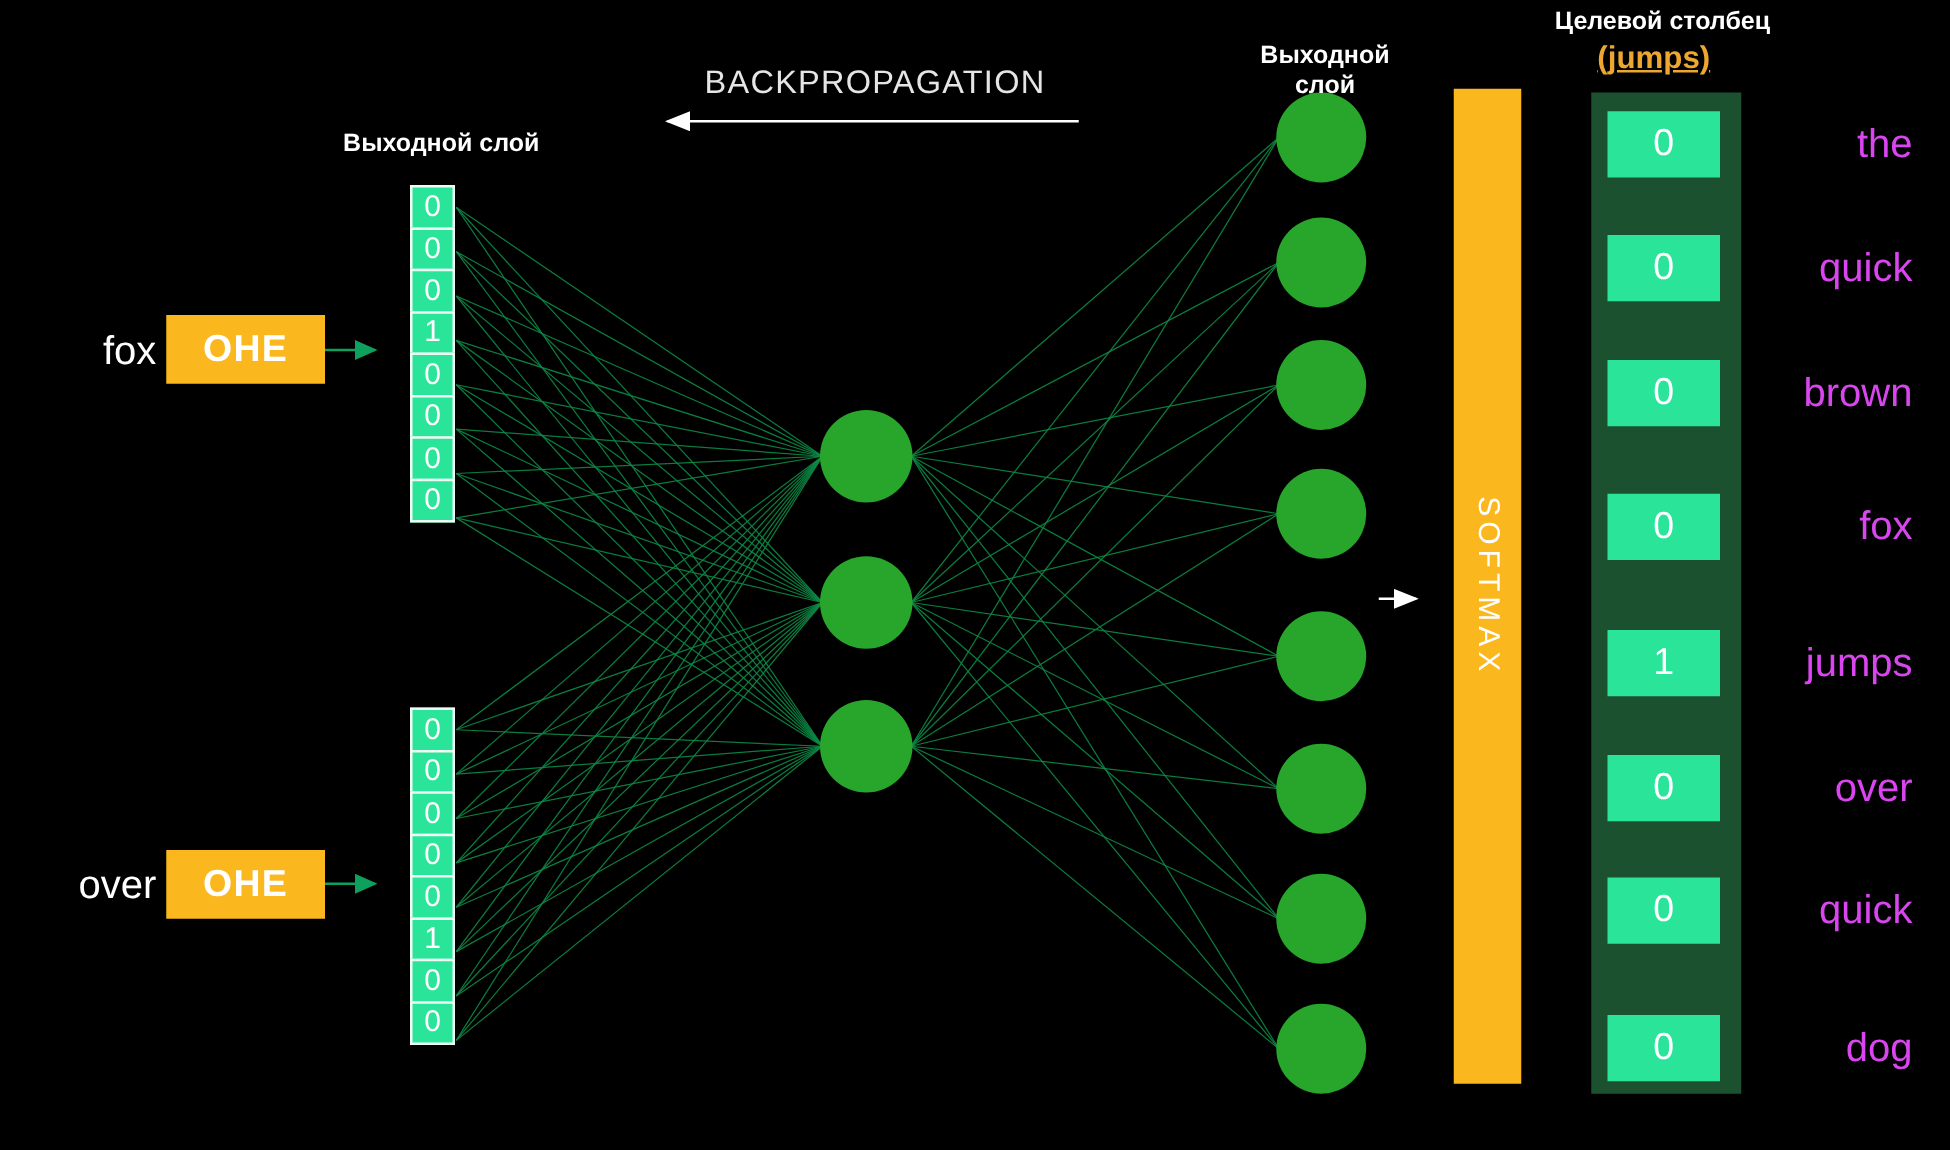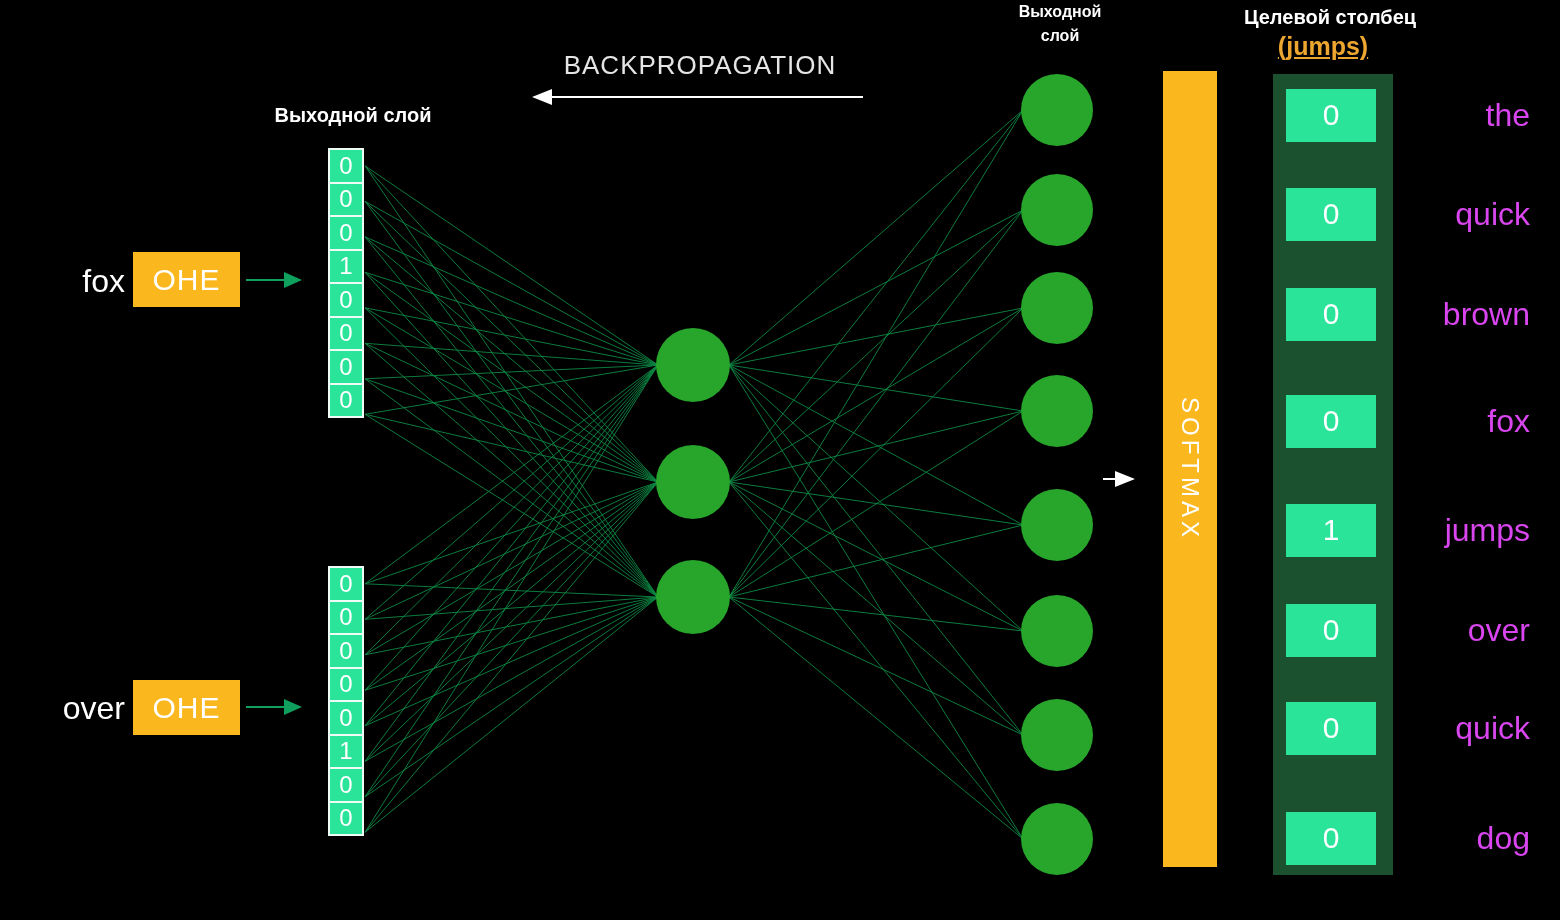--- a/index.html
+++ b/index.html
@@ -4,29 +4,29 @@
 <style>
   html,body{margin:0;padding:0;background:#000;}
   .stage{position:relative;width:1560px;height:920px;background:var(--bg,#000);
          font-family:"Liberation Sans",sans-serif;color:#fff;overflow:hidden;}
   .stage svg{position:absolute;left:0;top:0;}
   .lbl{position:absolute;font-weight:bold;text-align:center;color:#fff;}
   .backprop{position:absolute;left:450px;top:50px;width:500px;text-align:center;
             font-size:26px;font-weight:500;letter-spacing:1px;color:#e5e5e5;}
   .input-layer-label{left:253px;top:104px;width:200px;font-size:20px;}
   .hidden-note{left:540px;top:236px;width:300px;font-size:20px;line-height:23px;}
-  .output-layer-label{left:960px;top:0;width:200px;font-size:16px;line-height:24px;}
+  .output-layer-label{left:960px;top:32px;width:200px;font-size:20px;line-height:24px;}
   .target-header{left:1230px;top:6px;width:200px;font-size:20px;}
   .target-subheader{left:1230px;top:32px;width:186px;font-size:25px;
                     color:var(--jumps-orange,#eda62f);font-weight:600;text-decoration:underline;}
   .word-left{position:absolute;font-size:32px;transform:translateY(-50%);
              text-align:right;color:#fff;}
-  .ohe{position:absolute;width:107px;height:55px;background:var(--orange,#fab71e);
+  .ohe{position:absolute;width:127px;height:55px;background:var(--orange,#fab71e);
        color:#fff;display:flex;align-items:center;justify-content:center;
-       font-size:30px;font-weight:400;letter-spacing:1px;}
+       font-size:30px;font-weight:700;letter-spacing:1px;}
   .vector{position:absolute;display:flex;flex-direction:column;}
   .cell{width:36px;height:35.5px;box-sizing:border-box;background:var(--cell-green,#2ae49a);
         border:2px solid #eefcf5;margin-top:-2px;display:flex;align-items:center;
         justify-content:center;font-size:24px;color:#fff;}
   .cell:first-child{margin-top:0;}
   .softmax{position:absolute;left:1163px;top:71px;width:54px;height:796px;
            background:var(--orange,#fab71e);display:flex;align-items:center;justify-content:center;}
   .softmax span{writing-mode:vertical-rl;font-size:24px;letter-spacing:4px;
                 color:#fff;font-weight:500;}
   .target-col{position:absolute;left:1273px;top:74px;width:120px;height:801px;

